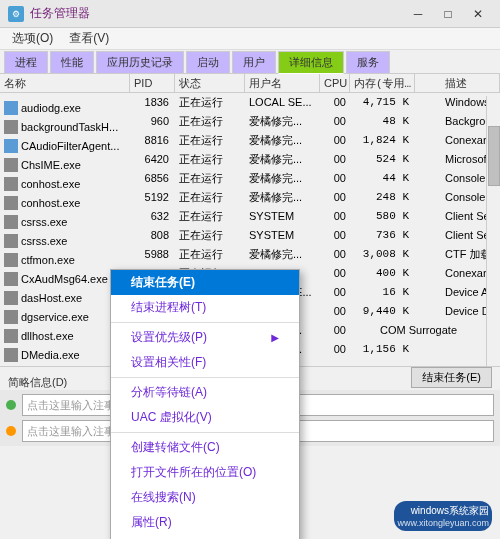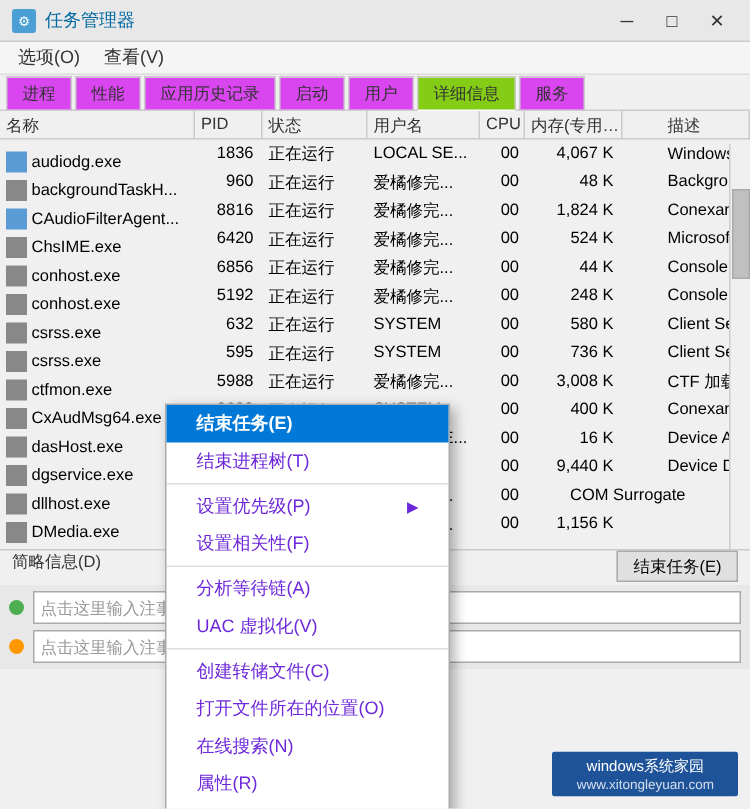--- a/index.html
+++ b/index.html
@@ -28,21 +28,21 @@
       gap: 6px;
     }
     .title-icon {
       width: 16px;
       height: 16px;
       background: #4a9fd4;
       border-radius: 2px;
       display: flex; align-items: center; justify-content: center;
       color: white; font-size: 9px;
     }
-    .title-text { font-size: 12px; color: #0369a1; }
+    .title-text { font-size: 12px; color: #701a75; }
     .title-controls { display: flex; gap: 2px; }
     .title-btn {
       width: 28px; height: 20px;
       background: #e8e8e8;
       border: none;
       cursor: pointer;
       font-size: 12px;
       display: flex; align-items: center; justify-content: center;
       color: #333;
     }
@@ -69,21 +69,21 @@
       height: 24px;
       display: flex;
       align-items: flex-end;
       padding: 0 4px;
       border-bottom: 1px solid #ccc;
     }
     .tab {
       padding: 3px 10px;
       font-size: 11px;
       cursor: pointer;
-      background: #d946ef;
+      background: #c4b5fd;
       border: 1px solid #ccc;
       border-bottom: none;
       margin-right: 2px;
       color: #333;
     }
     .tab.active {
       background: #84cc16;
       border-bottom: 1px solid white;
       margin-bottom: -1px;
     }
@@ -104,21 +104,21 @@
       align-items: center;
       cursor: pointer;
       white-space: nowrap;
       overflow: hidden;
     }
     .col-name { width: 130px; }
     .col-pid { width: 45px; }
     .col-status { width: 70px; }
     .col-user { width: 75px; }
     .col-cpu { width: 30px; }
-    .col-mem { width: 65px; }
+    .col-mem { width: 65px; font-family: Liberation Mono, monospace; }
     .col-desc { flex: 1; margin-left: 26px; }
 
     .table-body { overflow: hidden; height: calc(100% - 22px); }
     .table-row {
       display: flex;
       align-items: center;
       height: 19px;
       border-bottom: 1px solid #f0f0f0;
     }
     .td {
@@ -174,21 +174,21 @@
       background: #ddd;
       margin: 2px 0;
     }
     .ctx-arrow { font-size: 10px; }
 
     
     .status-bar {
       background: #f0f0f0;
       height: 24px;
       display: flex;
-      align-items: flex-start;
+      align-items: flex-end;
       padding: 0 8px;
       border-top: 1px solid #ccc;
     }
     .status-text { font-size: 11px; color: #333; }
 
     
     .bottom-area {
       background: #e8e8e8;
       padding: 4px 6px;
       display: flex;
@@ -299,21 +299,21 @@
   <div class="table-body" id="table-body">
   <div class="table-row">
     <div class="td col-name">
       <span class="proc-icon blue2"></span>
       <span>audiodg.exe</span>
     </div>
     <div class="td col-pid">1836</div>
     <div class="td col-status">正在运行</div>
     <div class="td col-user">LOCAL SE...</div>
     <div class="td col-cpu">00</div>
-    <div class="td col-mem">4,067 K</div>
+    <div class="td col-mem">4,715 K</div>
     <div class="td col-desc">Windows 音频设备图...</div>
   </div>
       <div class="table-row">
     <div class="td col-name">
       <span class="proc-icon gray"></span>
       <span>backgroundTaskH...</span>
     </div>
     <div class="td col-pid">960</div>
     <div class="td col-status">正在运行</div>
     <div class="td col-user">爱橘修完...</div>
@@ -379,21 +379,21 @@
     <div class="td col-user">SYSTEM</div>
     <div class="td col-cpu">00</div>
     <div class="td col-mem">580 K</div>
     <div class="td col-desc">Client Server Runtime ...</div>
   </div>
       <div class="table-row">
     <div class="td col-name">
       <span class="proc-icon gray"></span>
       <span>csrss.exe</span>
     </div>
-    <div class="td col-pid">595</div>
+    <div class="td col-pid">808</div>
     <div class="td col-status">正在运行</div>
     <div class="td col-user">SYSTEM</div>
     <div class="td col-cpu">00</div>
     <div class="td col-mem">736 K</div>
     <div class="td col-desc">Client Server Runtime ...</div>
   </div>
       <div class="table-row">
     <div class="td col-name">
       <span class="proc-icon gray"></span>
       <span>ctfmon.exe</span>
@@ -534,17 +534,17 @@
   </div>
   <div class="input-row">
     <div class="input-indicator orange"></div>
     <div class="fake-input">
       <span style="color:#999;">点击这里输入注事项...</span>
     </div>
   </div>
 </div>
 
 <div style="position:fixed;bottom:8px;right:8px;z-index:999;">
-  <div style="background:rgba(0,60,140,0.88);color:white;font-size:10px;padding:3px 16px;border-radius:2px;display:flex;flex-direction:column;align-items:center;">
+  <div style="background:rgba(0,60,140,0.88);color:white;font-size:10px;padding:3px 3px;border-radius:12px;display:flex;flex-direction:column;align-items:flex-end;">
     <span>windows系统家园</span>
     <span style="font-size:9px;opacity:0.8;">www.xitongleyuan.com</span>
   </div>
 </div>
 
 </body></html>

